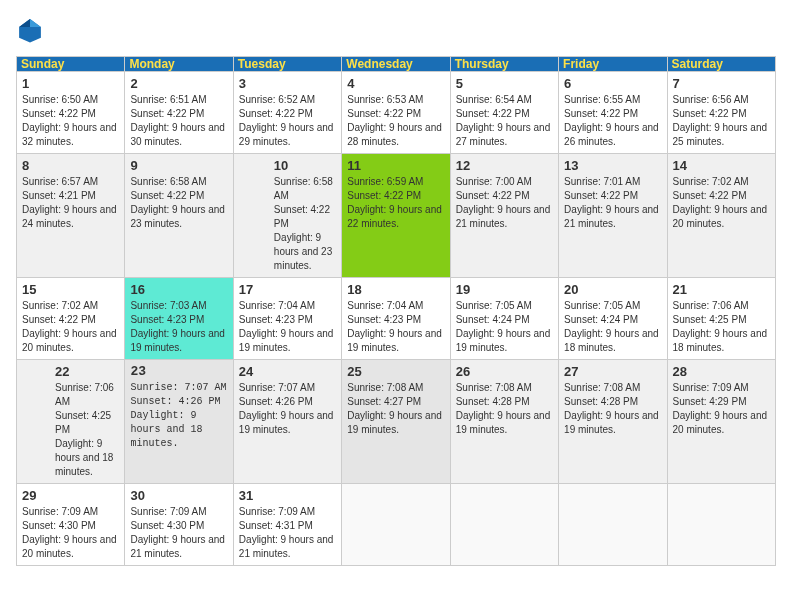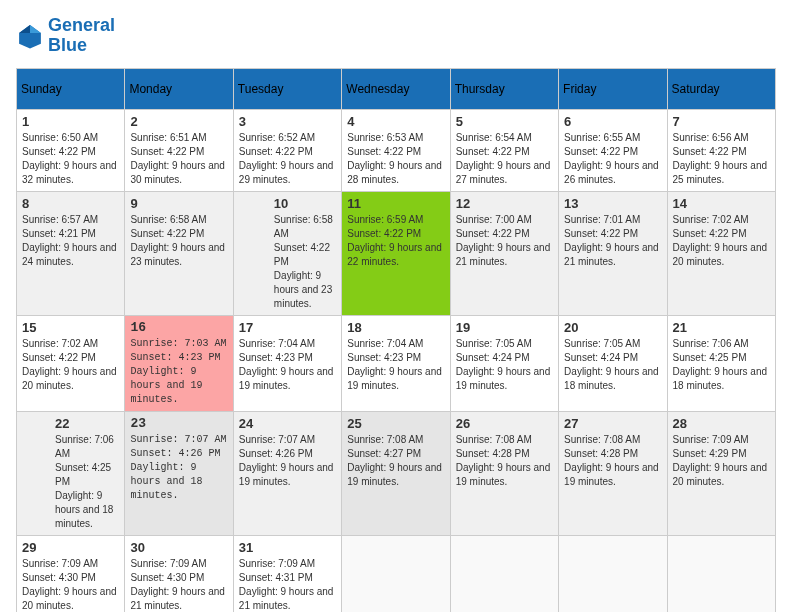--- a/index.html
+++ b/index.html
@@ -42,25 +42,25 @@
       font-size: 14px;
       color: #555;
     }
     .calendar {
       width: 100%;
       border-collapse: collapse;
       font-size: 10.5px;
     }
     .calendar th {
       background: #1a6eb5;
-      color: #000000;
-      padding: 13px 4px;
+      color: #fde047;
+      padding: 0 4px;
       text-align: left;
       font-size: 12px;
-      font-weight: normal;
+      font-weight: bold;
       border: 1px solid #ccc;
     }
     .calendar td {
       border: 1px solid #ccc;
       vertical-align: top;
       padding: 4px 5px;
       width: calc(100% / 7);
       height: 80px;
       background: #fff;
     }
@@ -89,24 +89,20 @@
 </head>
 <body>
 
 <div class="header">
   <div class="logo">
     <svg class="logo-icon" viewBox="0 0 36 36">
       <polygon points="18,4 32,14 32,28 18,34 4,28 4,14" fill="#1a6eb5"></polygon>
       <polygon points="18,4 32,14 18,14" fill="#3a9ad9"></polygon>
       <polygon points="18,4 4,14 18,14" fill="#0d4f8c"></polygon>
     </svg>
-    <div class="logo-text">
-      <div><span>General</span></div>
-      <div><span>Blue</span></div>
-    </div>
   </div>
   <div class="title-block">
     <div class="month-title"></div>
     <div class="location"></div>
   </div>
 </div>
 
 <table class="calendar">
   <thead>
     <tr id="header-row">
@@ -238,21 +234,21 @@
       </tr>
       <tr>
         <td style="background: rgb(255, 255, 255); margin-top: 22px;">
         <span class="day-num">15</span>
         <div class="day-info">
           Sunrise: 7:02 AM<br>
           Sunset: 4:22 PM<br>
           Daylight: 9 hours and 20 minutes.
         </div>
       </td>
-        <td style="background: #fca5a5; font-family: Liberation Mono, monospace;">
+        <td style="background: #5eead4;">
         <span class="day-num">16</span>
         <div class="day-info">
           Sunrise: 7:03 AM<br>
           Sunset: 4:23 PM<br>
           Daylight: 9 hours and 19 minutes.
         </div>
       </td>
         <td style="background: rgb(255, 255, 255);">
         <span class="day-num">17</span>
         <div class="day-info">

